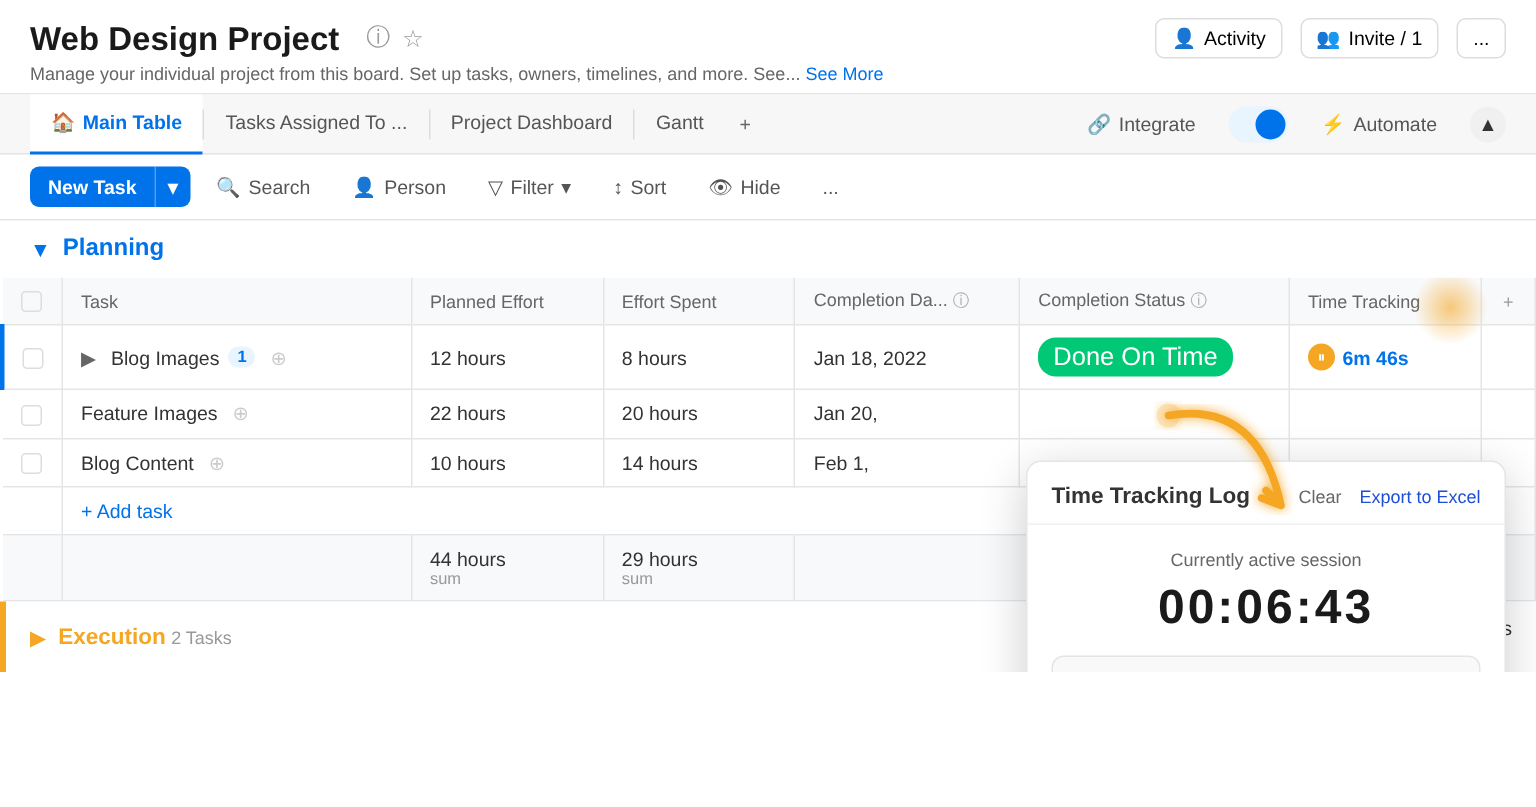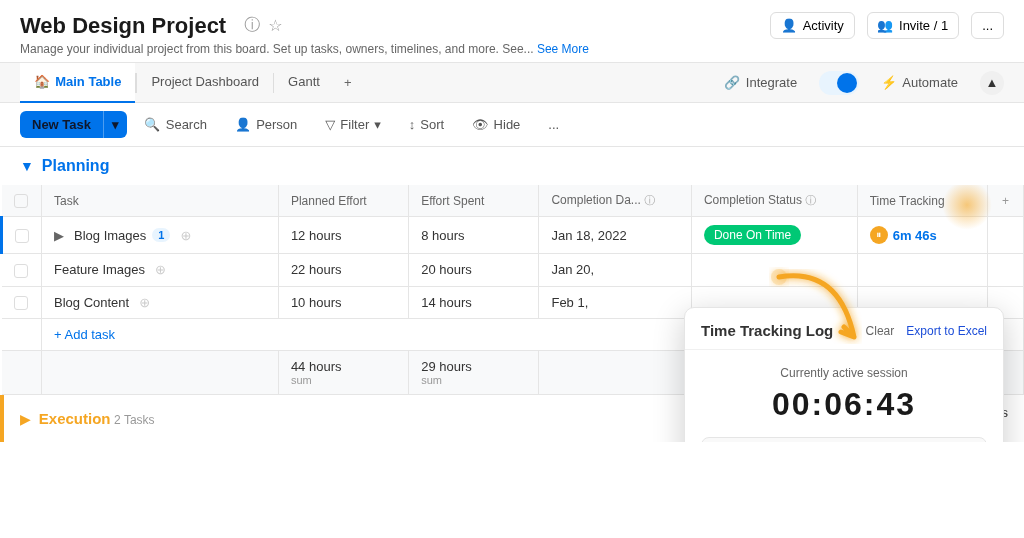--- a/index.html
+++ b/index.html
@@ -20,21 +20,21 @@
     .tab-bar { display: flex; align-items: center; padding: 0 20px; background: #f7f7f7; border-bottom: 1px solid #e5e5e5; height: 40px; gap: 0; }
     .tab { display: flex; align-items: center; gap: 5px; padding: 0 14px; height: 40px; cursor: pointer; border-bottom: 2px solid transparent; font-size: 13px; color: #555; white-space: nowrap; }
     .tab.active { border-bottom: 2px solid #0073ea; color: #0073ea; font-weight: 600; background: #fff; }
     .tab-divider { width: 1px; background: #ddd; height: 20px; }
     .tab-plus { padding: 0 10px; color: #666; cursor: pointer; }
     .tab-right { margin-left: auto; display: flex; align-items: center; gap: 12px; }
     .tab-right-btn { display: flex; align-items: center; gap: 5px; font-size: 13px; color: #555; cursor: pointer; padding: 4px 10px; border-radius: 5px; }
 
     
     .toolbar { display: flex; align-items: center; gap: 8px; padding: 8px 20px; border-bottom: 1px solid #e5e5e5; }
-    .new-task-btn { display: flex; align-items: center; gap: 0; background: #0073ea; color: #0f172a; border: none; border-radius: 6px; cursor: pointer; font-size: 13px; font-weight: 600; overflow: hidden; }
+    .new-task-btn { display: flex; align-items: center; gap: 0; background: #0073ea; color: #ffffff; border: none; border-radius: 6px; cursor: pointer; font-size: 13px; font-weight: 600; overflow: hidden; }
     .new-task-label { padding: 6px 12px; }
     .new-task-arrow { padding: 6px 8px; border-left: 1px solid rgba(255,255,255,0.3); }
     .toolbar-btn { display: flex; align-items: center; gap: 5px; padding: 5px 10px; border-radius: 5px; cursor: pointer; color: #555; font-size: 13px; }
 
     
     .main-content { display: flex; flex-direction: column; overflow: hidden; position: relative; }
 
     
     .section-header { display: flex; align-items: center; gap: 8px; padding: 10px 20px; }
     .section-chevron { color: #0073ea; cursor: pointer; font-size: 14px; }
@@ -51,21 +51,21 @@
     .hours-col { min-width: 110px; }
     .date-col { min-width: 110px; }
     .status-col { min-width: 140px; }
     .time-tracking-col { min-width: 110px; }
     .expand-arrow { color: #666; margin-right: 4px; }
     .task-name { display: flex; align-items: center; gap: 6px; }
     .task-badge { background: #e8f4fe; color: #0073ea; border-radius: 10px; padding: 1px 6px; font-size: 11px; font-weight: 600; }
     .add-icon { color: #ccc; cursor: pointer; margin-left: 4px; }
     .sum-label { font-size: 11px; color: #999; display: block; }
     .sum-cell { background: #f8f9fa; font-size: 12px; }
-    .status-pill { padding: 3px 10px; border-radius: 12px; font-size: 12px; font-weight: 500; display: inline-block; }
+    .status-pill { padding: 3px 10px; border-radius: 12px; font-size: 17px; font-weight: 500; display: inline-block; }
     .status-done { background: #00c875; color: white; }
     .time-tracking-cell { display: flex; align-items: center; gap: 5px; }
     .pause-btn { width: 18px; height: 18px; background: #f5a623; border-radius: 50%; display: inline-flex; align-items: center; justify-content: center; color: white; font-size: 10px; }
     .time-value { font-weight: 600; color: #0073ea; }
     .add-col { width: 36px; text-align: center; color: #999; cursor: pointer; }
 
     
     .execution-section { border-left: 4px solid #f5a623; margin: 0; }
     .execution-header { display: flex; align-items: center; gap: 8px; padding: 10px 16px; cursor: pointer; }
     .execution-arrow { color: #f5a623; font-size: 14px; }
@@ -132,20 +132,23 @@
     <a href="#">See More</a>
   </div>
 </div>
 
 <div class="tab-bar">
   <div class="tab active">
     <span>🏠</span>
     <span>Main Table</span>
   </div>
   <div class="tab-divider"></div>
+  <div class="tab">
+    <span>Tasks Assigned To ...</span>
+  </div>
   <div class="tab-divider"></div>
   <div class="tab">
     <span>Project Dashboard</span>
   </div>
   <div class="tab-divider"></div>
   <div class="tab">
     <span>Gantt</span>
   </div>
   <div class="tab-plus">+</div>
   <div class="tab-right">

